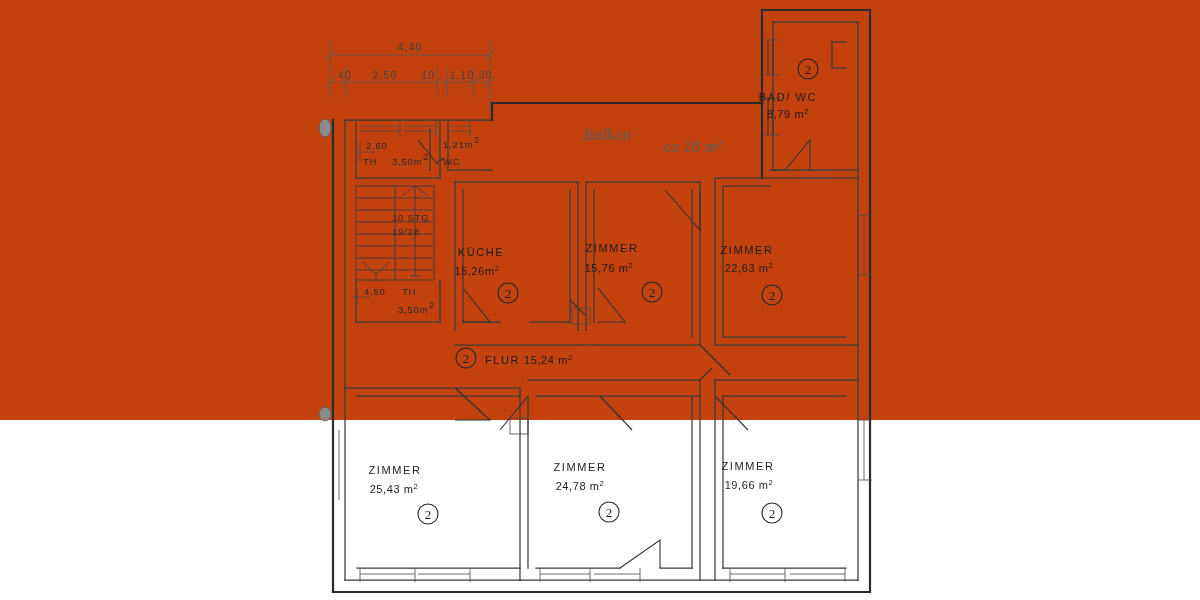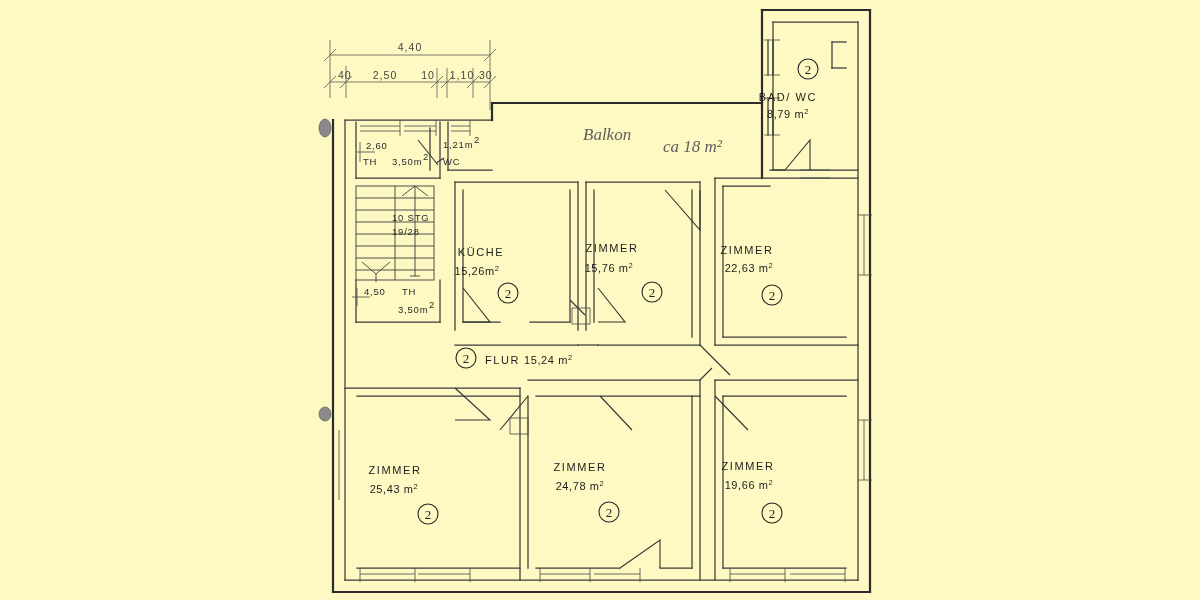--- a/index.html
+++ b/index.html
@@ -1,18 +1,18 @@
 <!DOCTYPE html>
 <html><head>
 <meta charset="utf-8">
 <style>
   html,body{margin:0;padding:0;background:#ffffff;}
   body{width:1200px;height:600px;overflow:hidden;
        font-family:"Liberation Sans",sans-serif;}
-  #plan-root{position:relative;width:1200px;height:600px;background:#fef9c3;}
+  #plan-root{position:relative;width:1200px;height:420px;background:#c2410c;}
   svg{display:block;}
   .wall{stroke:#2b2b2b;stroke-width:2.2;fill:none;stroke-linecap:square;}
   .wall-thin{stroke:#3a3a3a;stroke-width:1.25;fill:none;stroke-linecap:square;}
   .wall-hair{stroke:#4a4a4a;stroke-width:0.8;fill:none;}
   .dim{stroke:#5a5a5a;stroke-width:0.8;fill:none;}
   .stair{stroke:#3d3d3d;stroke-width:0.9;fill:none;}
   .door{stroke:#333;stroke-width:1.1;fill:none;}
   .lbl{font-family:"Liberation Sans",sans-serif;fill:#1d1d1d;
        letter-spacing:1.6px;font-size:11px;}
   .lbl-area{font-family:"Liberation Sans",sans-serif;fill:#1d1d1d;

